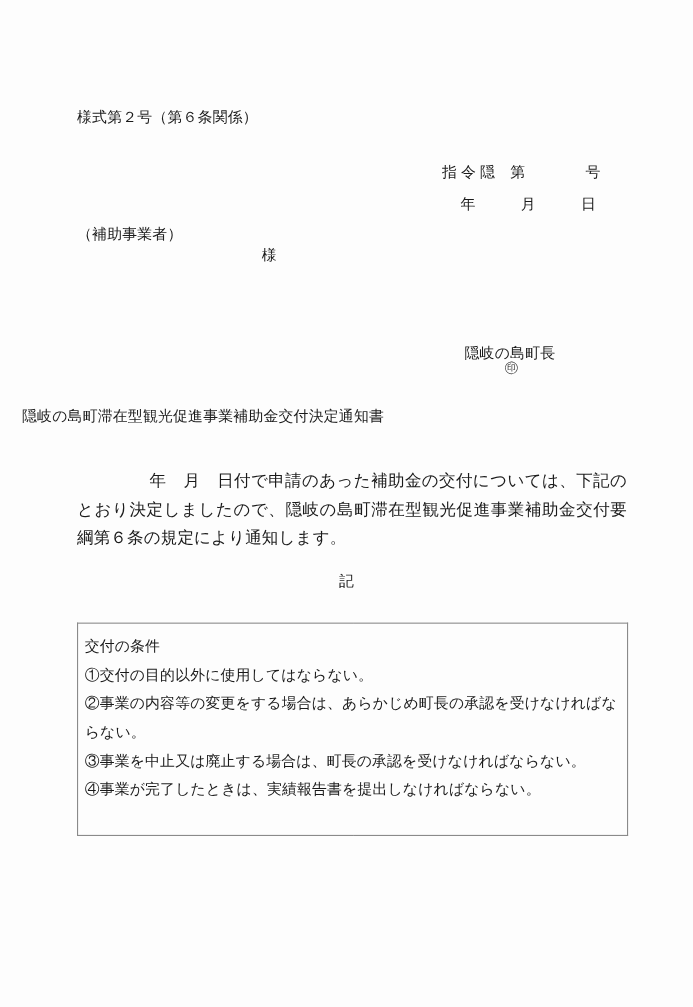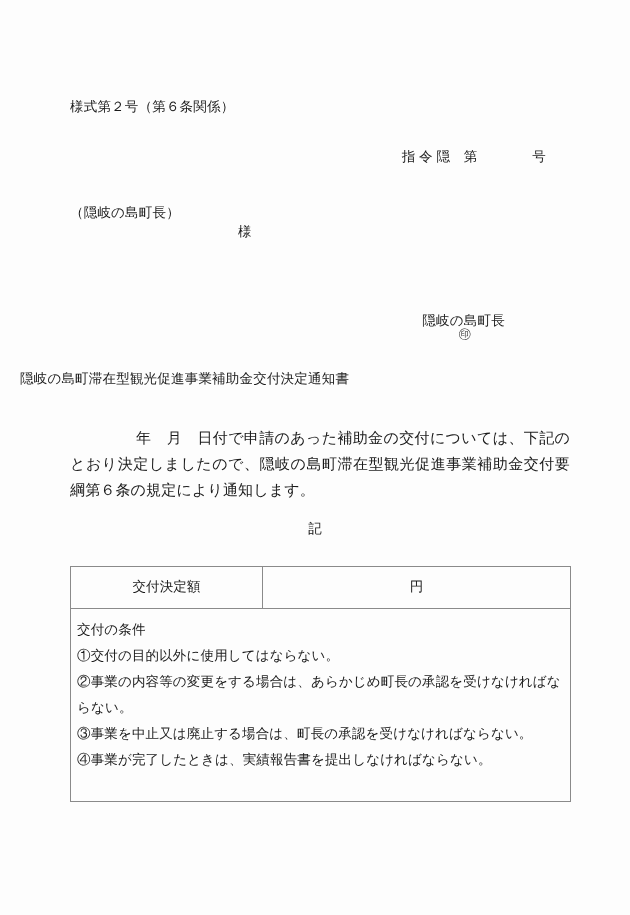--- a/index.html
+++ b/index.html
@@ -168,43 +168,40 @@
 </style>
 </head>
 <body>
 
 <div class="page">
 
   <div class="doc-text form-code">様式第２号（第６条関係）</div>
 
   <div class="issue-block">
     <span class="doc-text issue-line issue-number">指 令 隠　第　　　　号</span>
+    <span class="doc-text issue-line issue-date">年　　　月　　　日</span>
   </div>
 
-  <div class="doc-text addressee-label">（隠岐の島町長）</div>
+  <div class="doc-text addressee-label">（補助事業者）</div>
 
   <div class="doc-text addressee-suffix">様</div>
 
   <div class="doc-text issuer-block">
     <span class="issuer-name">隠岐の島町長</span>
     <span class="seal-mark">㊞</span>
   </div>
 
   <div class="doc-title">隠岐の島町滞在型観光促進事業補助金交付決定通知書</div>
 
   <div class="body-para">年　月　日付で申請のあった補助金の交付については、下記のとおり決定しましたので、隠岐の島町滞在型観光促進事業補助金交付要綱第６条の規定により通知します。</div>
 
   <div class="kilogram-marker">記</div>
 
   <table class="notice-table">
     <tbody>
-      <tr>
-        <td class="amount-label-cell">交付決定額</td>
-        <td class="amount-unit-cell">円</td>
-      </tr>
       <tr>
         <td class="conditions-cell" colspan="2">
           <span class="conditions-heading">交付の条件</span>
           <span class="condition-item">①交付の目的以外に使用してはならない。</span>
           <span class="condition-item">②事業の内容等の変更をする場合は、あらかじめ町長の承認を受けなければならない。</span>
           <span class="condition-item">③事業を中止又は廃止する場合は、町長の承認を受けなければならない。</span>
           <span class="condition-item">④事業が完了したときは、実績報告書を提出しなければならない。</span>
         </td>
       </tr>
     </tbody>

